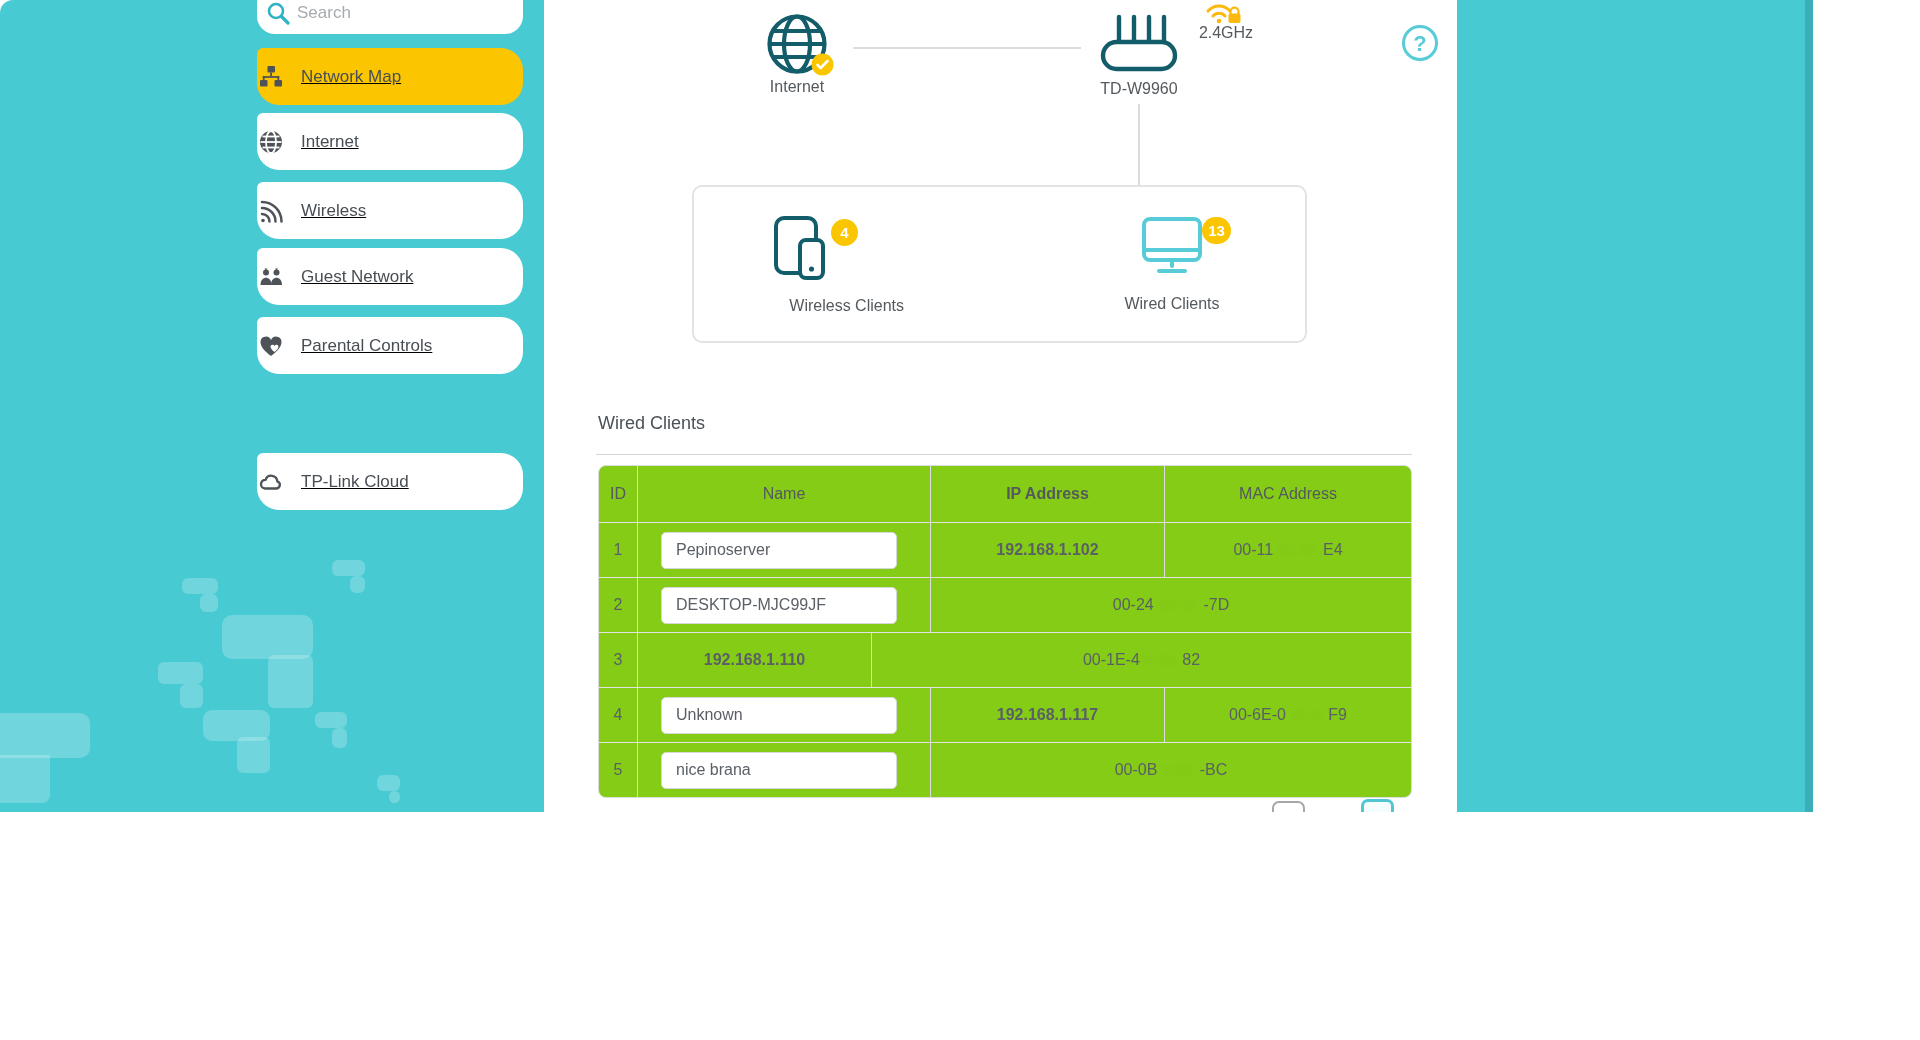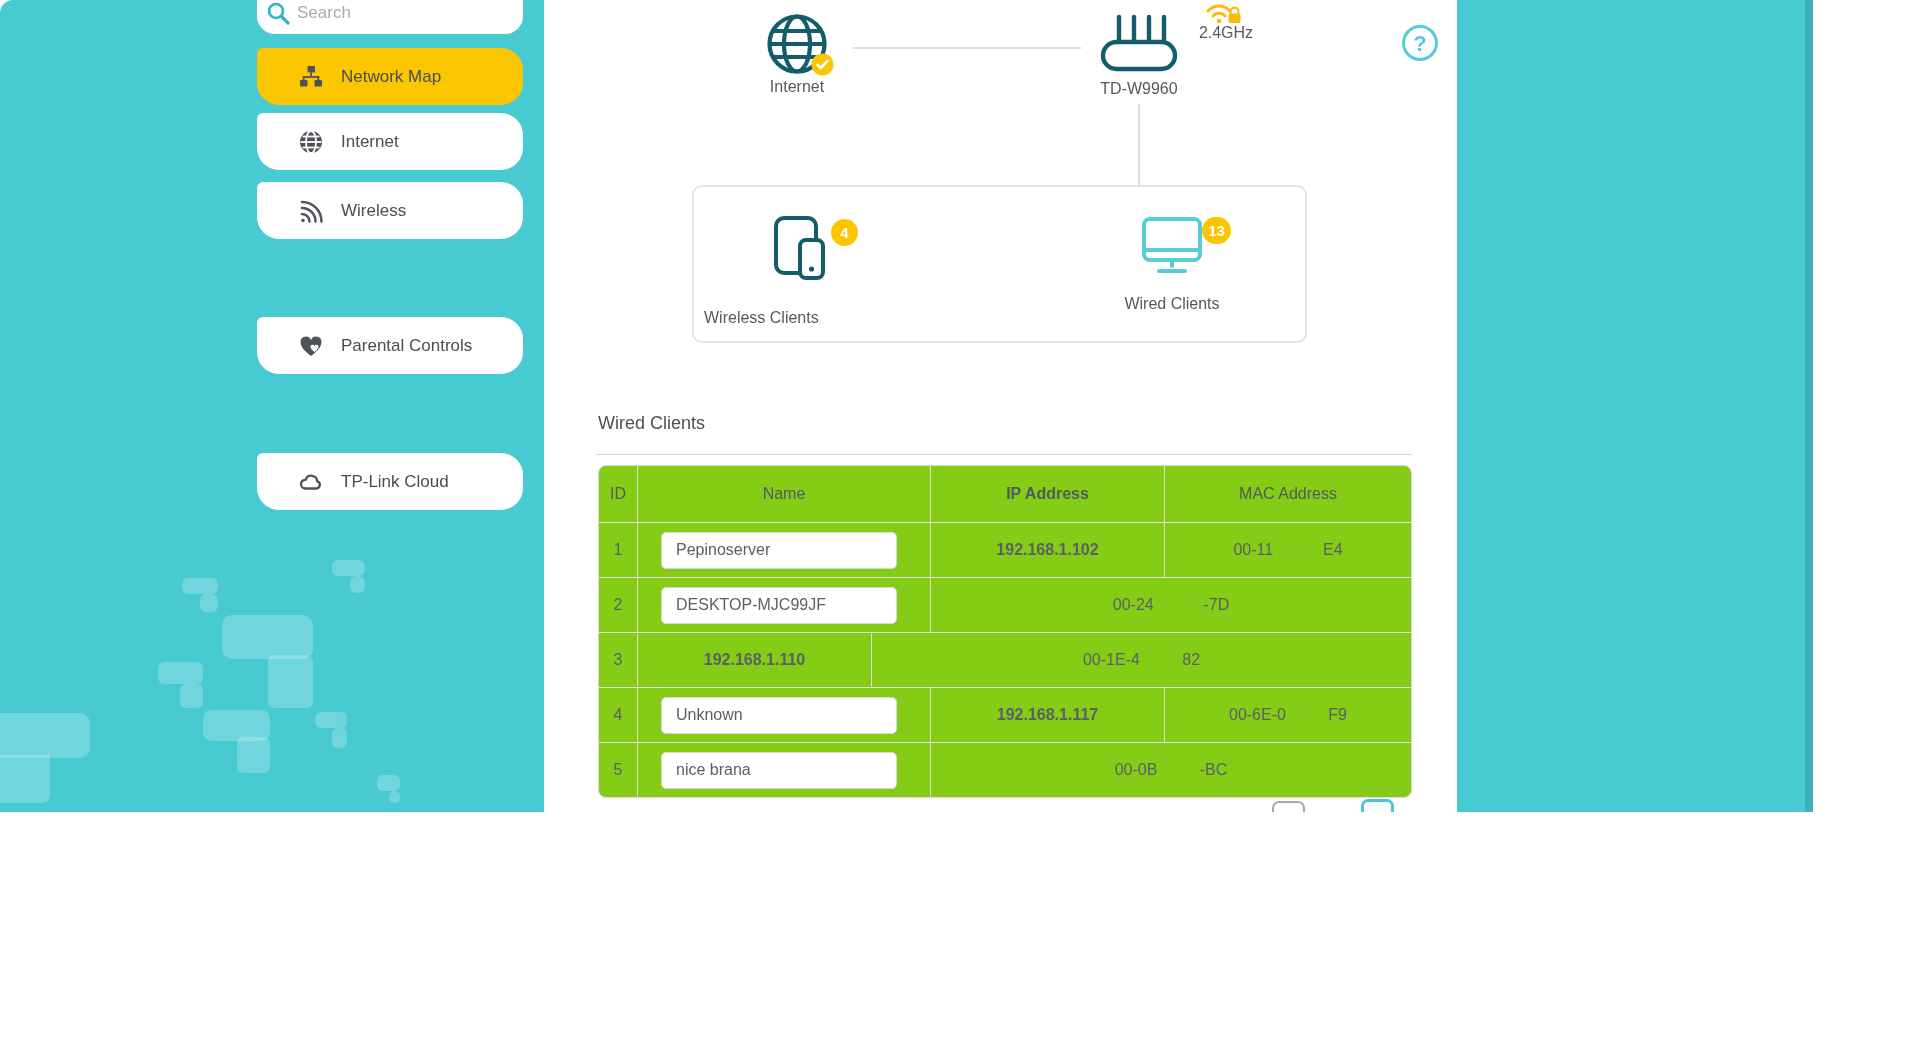--- a/index.html
+++ b/index.html
@@ -17,22 +17,22 @@
   .deco { position:absolute; background:rgba(255,255,255,0.22); border-radius:6px; }
 
   
   .search-box { position:absolute; left:257px; top:-8px; width:266px; height:42px; background:#fff;
                 border-radius:8px 8px 18px 18px; display:flex; align-items:center; padding-left:8px; }
   .search-box input { border:none; outline:none; background:transparent; font-size:17px; color:#5a6066;
                       font-family:inherit; width:210px; margin-left:6px; }
   .search-box input::placeholder { color:#a6abb0; }
 
   .nav-item { position:absolute; left:257px; width:266px; height:57px; background:#fff;
-              border-radius:6px 22px 22px 22px; display:flex; align-items:center; padding-left:40px;
-              cursor:pointer; }
+              border-radius:6px 22px 22px 22px; display:flex; align-items:center; 
+              cursor:pointer;text-decoration:underline; }
   .nav-item.active { background:#FBC600; }
   .nav-item .nicon { width:28px; height:28px; flex:0 0 28px; display:flex; align-items:center; justify-content:center; }
   .nav-item .nlabel { margin-left:16px; font-size:17px; color:#474e54; }
 
   
   .node-label { position:absolute; font-size:16px; color:#54595e; text-align:center; }
   .hline { position:absolute; left:853px; top:47px; width:228px; height:2px; background:#dcdcdc; }
   .vline { position:absolute; left:1138px; top:104px; width:2px; height:81px; background:#dcdcdc; }
 
   .help-btn { position:absolute; left:1400px; top:23px; width:40px; height:40px; cursor:pointer; }
@@ -142,20 +142,32 @@
         <svg width="26" height="26" viewBox="0 0 26 26" fill="none" stroke="#4D5358" stroke-width="2.5" stroke-linecap="round">
             <path d="M4 16 A 7.5 7.5 0 0 1 11.5 23.5"></path>
             <path d="M4 10 A 13.5 13.5 0 0 1 17.5 23.5"></path>
             <path d="M4 4 A 19.5 19.5 0 0 1 23.5 23.5"></path>
             <circle cx="5" cy="22.5" r="1.8" fill="#4D5358" stroke="none"></circle>
           </svg>
       </span>
       <span class="nlabel">Wireless</span>
     </div>
 
+    <div class="nav-item" style="top:248px">
+      <span class="nicon">
+        <svg width="26" height="26" viewBox="0 0 26 26" fill="#4D5358">
+            <circle cx="8" cy="8.5" r="3"></circle>
+            <path d="M2.5 21 c0-5 2.8-7.2 5.5-7.2 s5.5 2.2 5.5 7.2 z"></path>
+            <circle cx="18.5" cy="8.5" r="3"></circle>
+            <path d="M13 21 c0-5 2.8-7.2 5.5-7.2 s5.5 2.2 5.5 7.2 z"></path>
+            <path d="M6.5 4.5 l1.5 2 l1.5-2 z M17 4.5 l1.5 2 l1.5-2 z"></path>
+          </svg>
+      </span>
+      <span class="nlabel">Guest Network</span>
+    </div>
 
     <div class="nav-item" style="top:317px">
       <span class="nicon">
         <svg width="26" height="26" viewBox="0 0 26 26">
             <path d="M13 23 C5.5 17.5 2.5 13 2.5 9 a5.4 5.4 0 0 1 10.5-1.8 A5.4 5.4 0 0 1 23.5 9 c0 4-3 8.5-10.5 14z" fill="#4D5358"></path>
             <path d="M16.5 19 c-2.8-2.1-4-3.9-4-5.4 a2.1 2.1 0 0 1 4-0.7 a2.1 2.1 0 0 1 4 0.7 c0 1.5-1.2 3.3-4 5.4z" fill="#fff"></path>
           </svg>
       </span>
       <span class="nlabel">Parental Controls</span>
     </div>
@@ -230,21 +242,21 @@
 
     <div style="position:absolute;left:704px;top:215px;width:200px;cursor:pointer">
       <div style="position:relative;width:62px;height:66px;margin:0 auto">
         <svg width="62" height="66" viewBox="0 0 62 66" fill="none" stroke="#135D6B" stroke-width="4">
             <rect x="3" y="3" width="40" height="55" rx="8" fill="#fff"></rect>
             <rect x="27" y="25" width="23" height="38" rx="6" fill="#fff"></rect>
             <circle cx="38.5" cy="54" r="2.6" fill="#135D6B" stroke="none"></circle>
           </svg>
       </div>
       <div class="badge" style="left:127px;top:4px;width:27px;height:27px;position:absolute">4</div>
-      <div style="margin-top:28px;text-align:left;font-size:16px;color:#54595e">Wireless Clients</div>
+      <div style="margin-top:16px;text-align:right;font-size:16px;color:#54595e">Wireless Clients</div>
     </div>
 
     <div style="position:absolute;left:1072px;top:215px;width:200px;cursor:pointer">
       <div style="position:relative;width:64px;height:64px;margin:0 auto">
         <svg width="64" height="64" viewBox="0 0 64 64" fill="none" stroke="#58CBD8" stroke-width="4" stroke-linecap="round">
             <rect x="4" y="4" width="56" height="41" rx="6" fill="#fff"></rect>
             <line x1="5" y1="35" x2="59" y2="35"></line>
             <path d="M32 45 v6"></path>
             <path d="M19 56 h26"></path>
           </svg>

